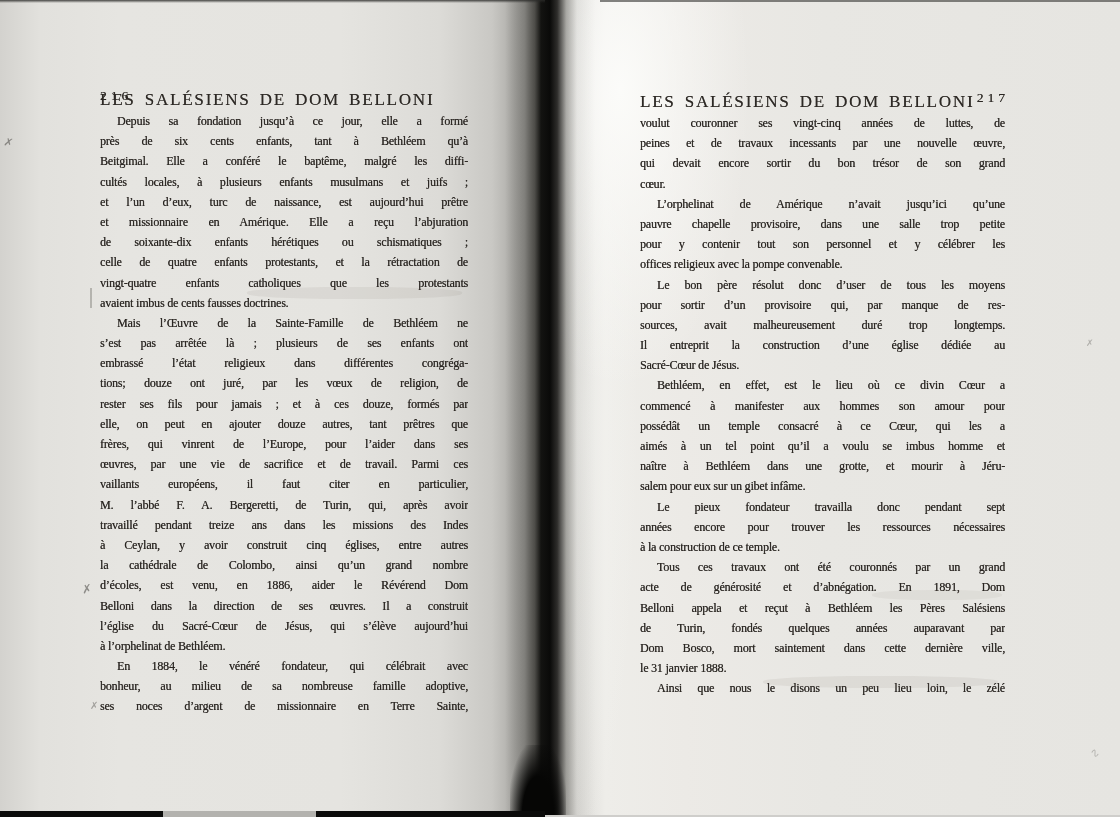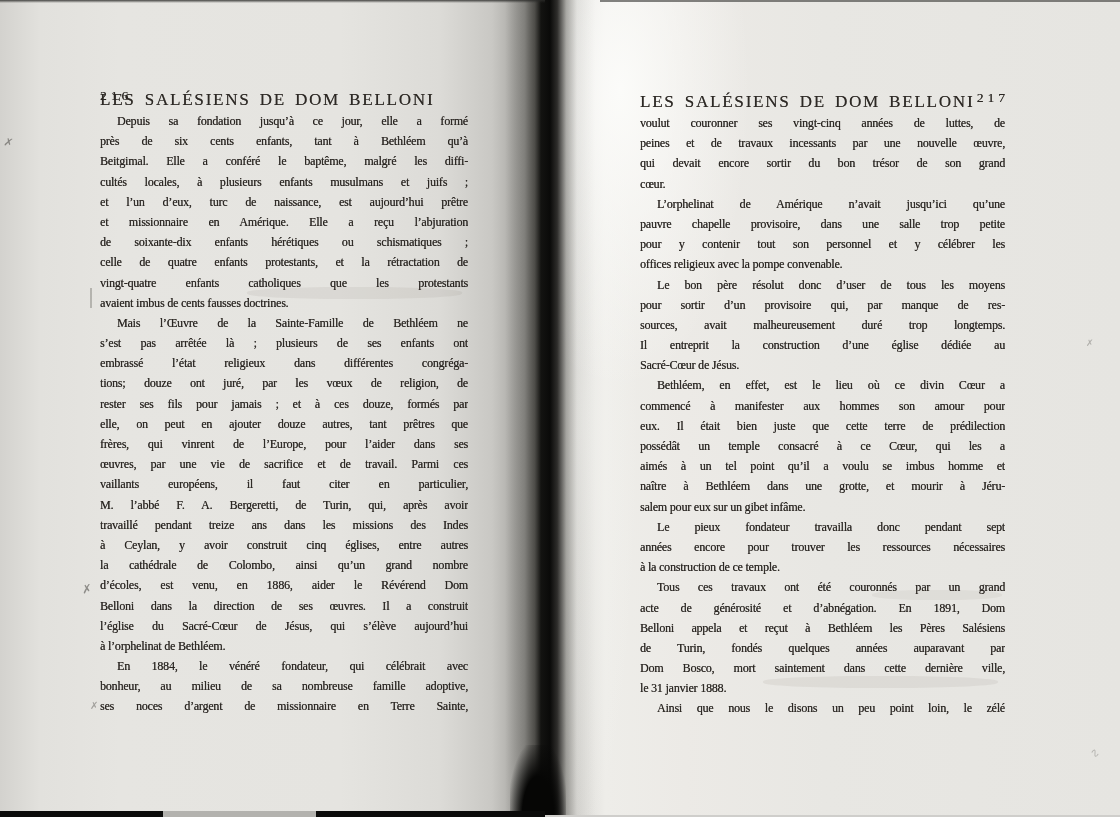--- a/index.html
+++ b/index.html
@@ -154,35 +154,34 @@
         <div class="line">pauvre chapelle provisoire, dans une salle trop petite</div>
         <div class="line">pour y contenir tout son personnel et y célébrer les</div>
         <div class="line end">offices religieux avec la pompe convenable.</div>
         <div class="line indent">Le bon père résolut donc d’user de tous les moyens</div>
         <div class="line">pour sortir d’un provisoire qui, par manque de res-</div>
         <div class="line">sources, avait malheureusement duré trop longtemps.</div>
         <div class="line">Il entreprit la construction d’une église dédiée au</div>
         <div class="line end">Sacré-Cœur de Jésus.</div>
         <div class="line indent">Bethléem, en effet, est le lieu où ce divin Cœur a</div>
         <div class="line">commencé à manifester aux hommes son amour pour</div>
-        <div class="line">eux. Il était bien juste que cette terre de prédilection</div>
         <div class="line">possédât un temple consacré à ce Cœur, qui les a</div>
         <div class="line">aimés à un tel point qu’il a voulu se imbus homme et</div>
         <div class="line">naître à Bethléem dans une grotte, et mourir à Jéru-</div>
         <div class="line end">salem pour eux sur un gibet infâme.</div>
         <div class="line indent">Le pieux fondateur travailla donc pendant sept</div>
         <div class="line">années encore pour trouver les ressources nécessaires</div>
         <div class="line end">à la construction de ce temple.</div>
         <div class="line indent">Tous ces travaux ont été couronnés par un grand</div>
         <div class="line">acte de générosité et d’abnégation. En 1891, Dom</div>
         <div class="line">Belloni appela et reçut à Bethléem les Pères Salésiens</div>
         <div class="line">de Turin, fondés quelques années auparavant par</div>
         <div class="line">Dom Bosco, mort saintement dans cette dernière ville,</div>
         <div class="line end">le 31 janvier 1888.</div>
-        <div class="line indent">Ainsi que nous le disons un peu point loin, le zélé</div>
+        <div class="line indent">Ainsi que nous le disons un peu lieu loin, le zélé</div>
       </div>
   </div>
 
   <span class="pencil-mark pm-1">✗</span>
   <span class="pencil-mark pm-2"></span>
   <span class="pencil-mark pm-3">✗</span>
   <span class="pencil-mark pm-4">✗</span>
   <span class="pencil-mark pm-5">✗</span>
   <span class="pencil-mark pm-6">∿</span>
 

